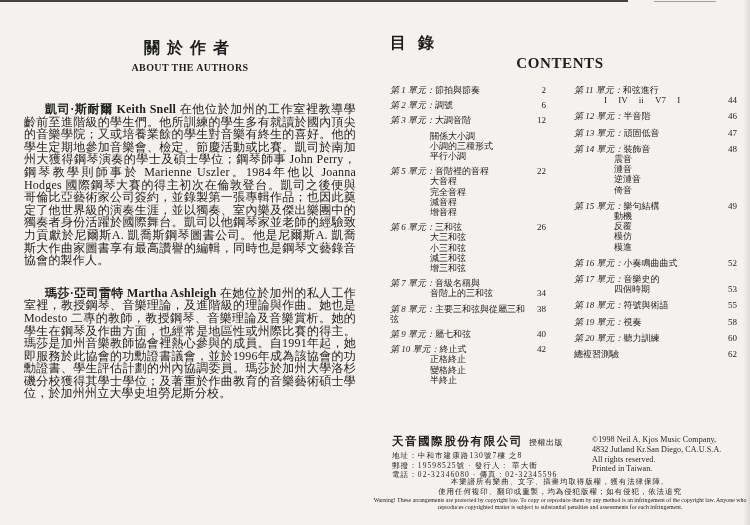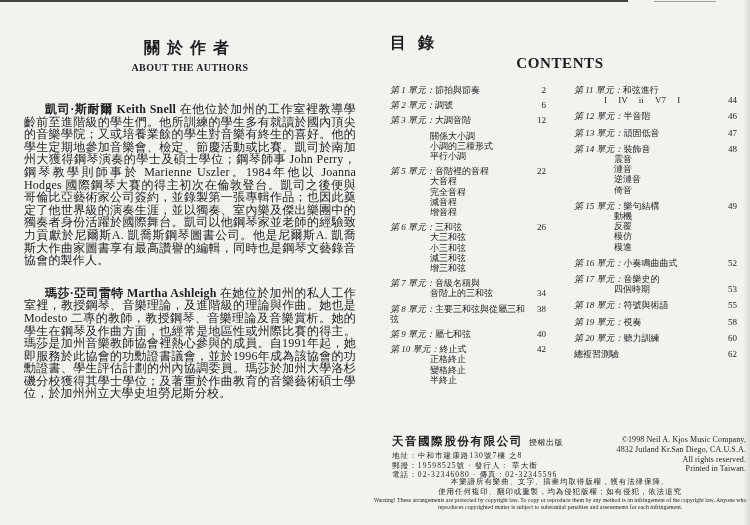--- a/index.html
+++ b/index.html
@@ -38,21 +38,21 @@
   .indent{padding-left:40px;}
   .chord{padding-left:30px;}
   .chord .toc-text{word-spacing:9px;}
 
   
   .publisher{position:absolute;left:14px;top:406px;white-space:nowrap;}
   .pub-name{font-size:11.5px;font-weight:700;letter-spacing:1.6px;margin-bottom:2px;}
   .pub-name .suffix{font-size:8px;font-weight:400;letter-spacing:0.5px;margin-left:6px;}
   .pub-line{font-size:7.5px;letter-spacing:1.1px;line-height:9.6px;}
 
-  .copyright{position:absolute;left:214px;top:407px;width:154px;text-align:right;
+  .copyright{position:absolute;left:214px;top:407px;width:154px;text-align:left;
     font-size:8px;line-height:9.8px;letter-spacing:0.1px;}
 
   .warning{position:absolute;top:449px;left:50%;transform:translateX(-50%);
     text-align:center;white-space:nowrap;}
   .warn-zh{font-size:7.5px;line-height:9.8px;letter-spacing:0.9px;}
   .warn-en{font-size:5.9px;line-height:7.4px;letter-spacing:0;}
 </style>
 </head>
 <body>
 

